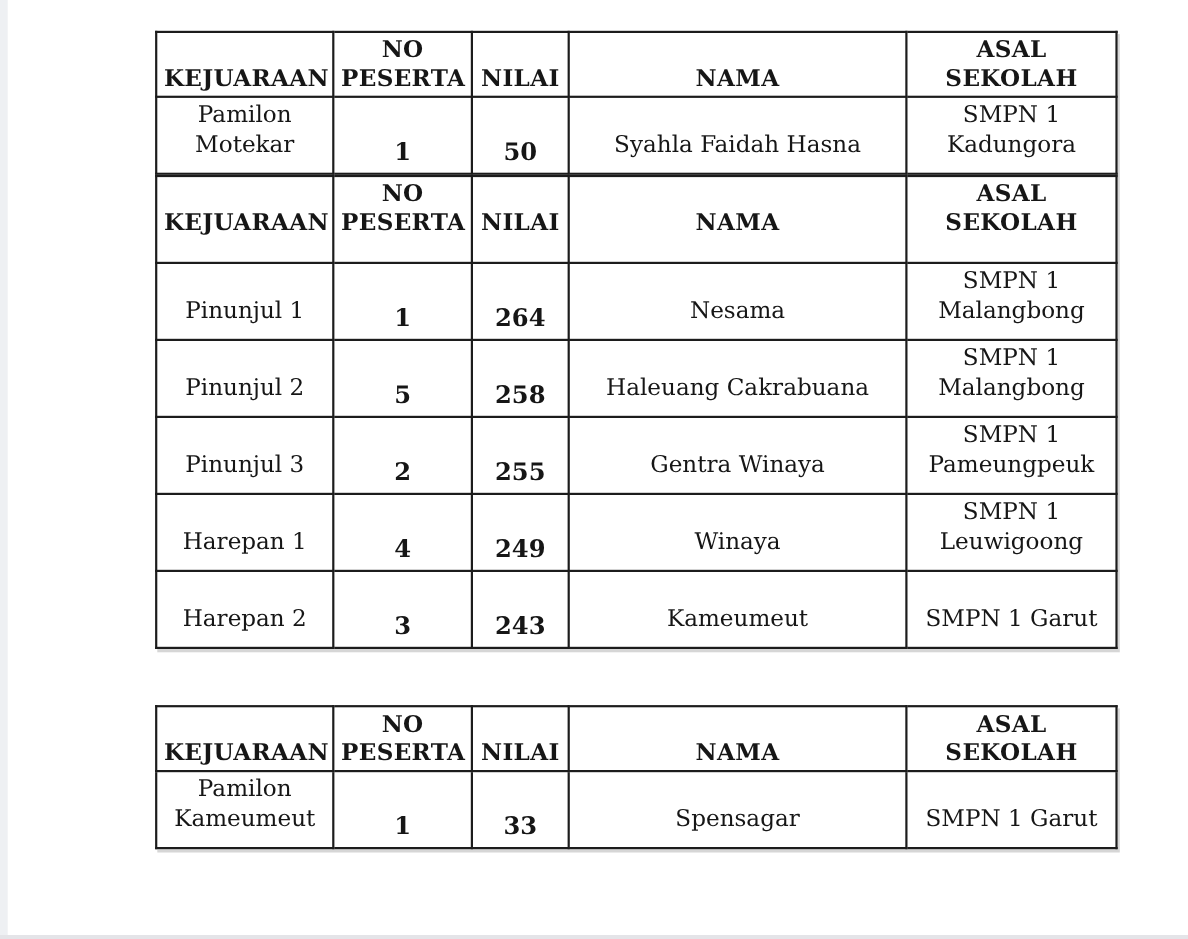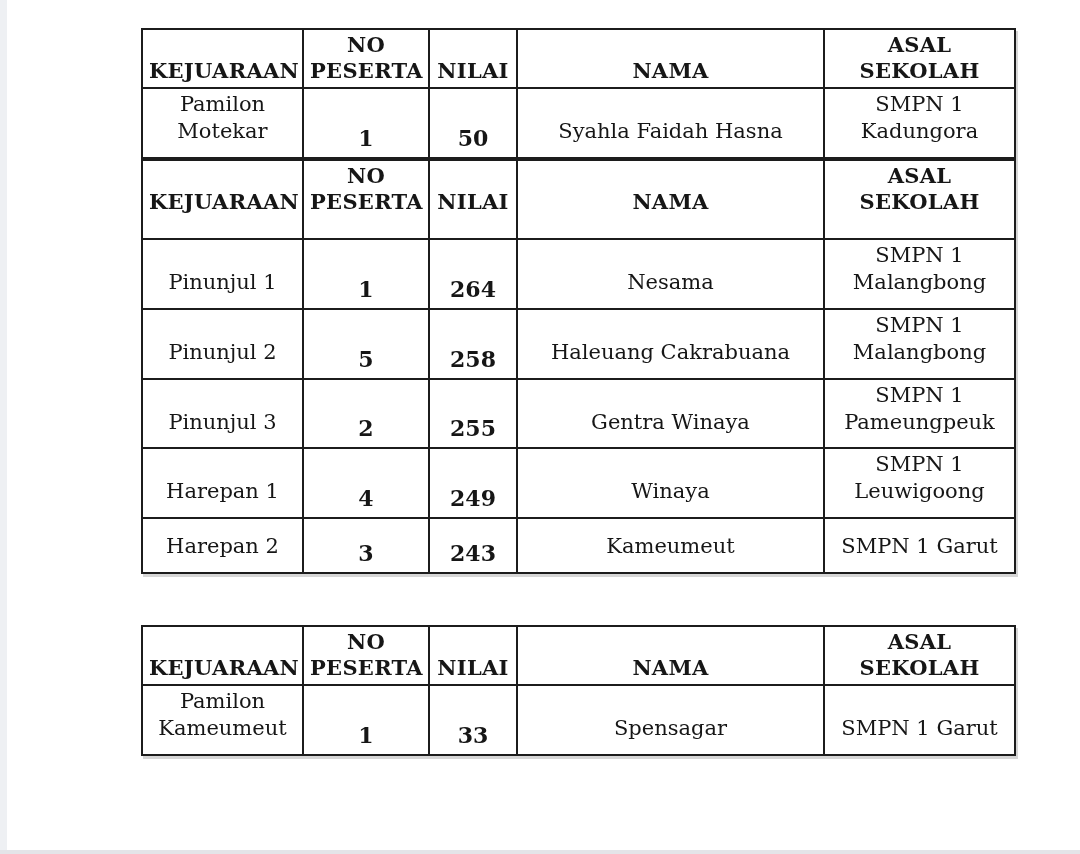--- a/index.html
+++ b/index.html
@@ -72,21 +72,21 @@
   }
   td.txt {
     padding-bottom: 12px;
   }
   
   .t1 tr.hdr  { height: 53px; }
   .t1 tr.data { height: 58px; }
   
   .t2 tr.hdr  { height: 78px; }
   .t2 tr.hdr th { padding-bottom: 24px; }
-  .t2 tr.data { height: 55px; }
+  .t2 tr.data { height: 70px; }
   
   .t3 tr.hdr  { height: 53px; }
   .t3 tr.data { height: 59px; }
 
   .section-title {
     font-size: 21px;
     font-weight: bold;
     margin: 0;
     padding: 0 0 7px 9px;
     margin-top: 100px;

